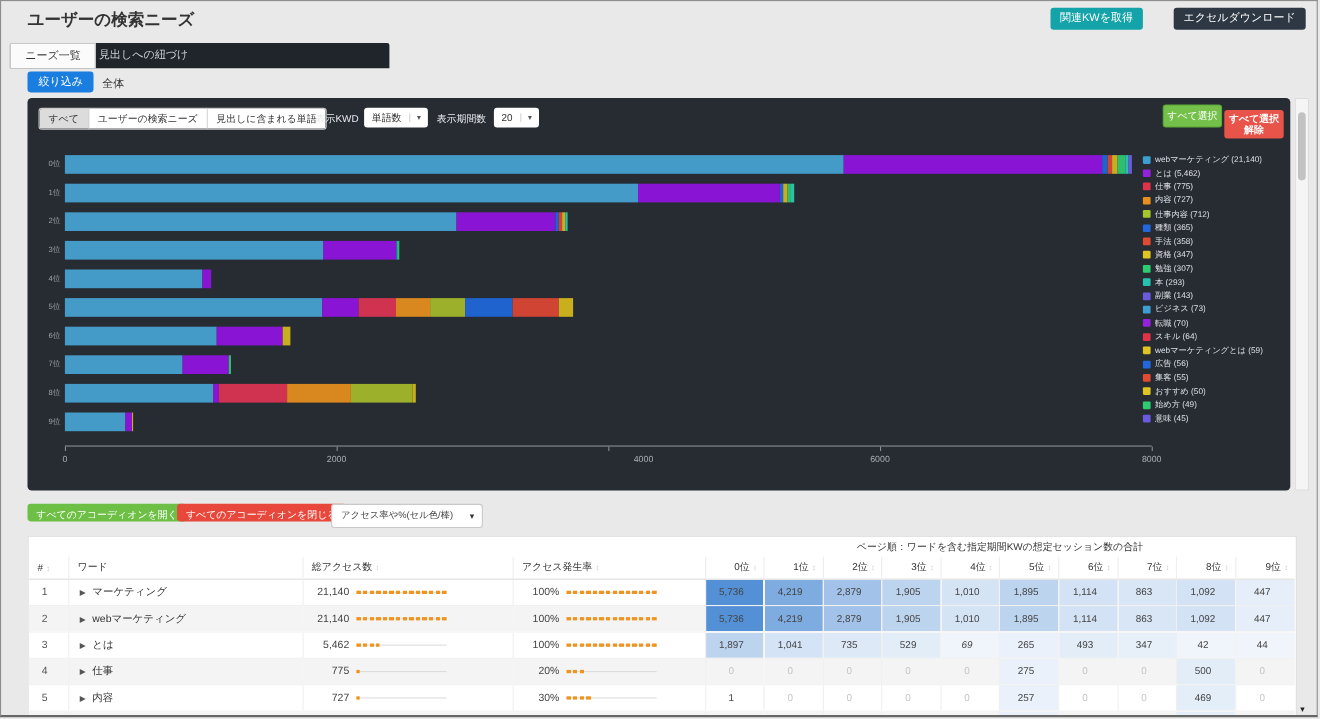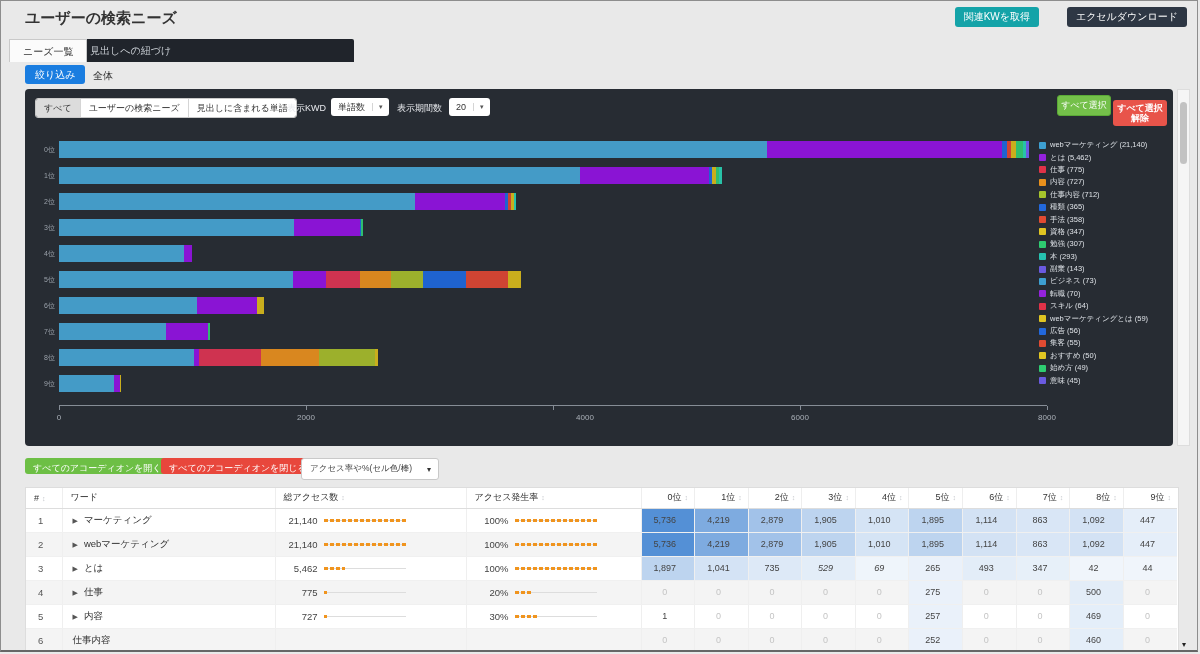--- a/index.html
+++ b/index.html
@@ -244,20 +244,24 @@
           <col style="width: 53.6px;">
           <col style="width: 53.6px;">
           <col style="width: 53.6px;">
           <col style="width: 53.6px;">
           <col style="width: 53.6px;">
           <col style="width: 53.6px;">
           <col style="width: 53.6px;">
           <col style="width: 53.6px;">
         </colgroup>
       <thead>
+        <tr>
+          <th colspan="4" style="border-bottom:none;"></th>
+          <th class="group" colspan="10">ページ順：ワードを含む指定期間KWの想定セッション数の合計</th>
+        </tr>
         <tr id="hrow">
           <th class="colh" style="border-left:none;"><span>#</span><span class="sorter">↕</span></th>
           <th class="colh"><span>ワード</span></th>
           <th class="colh"><span>総アクセス数</span><span class="sorter">↕</span></th>
           <th class="colh"><span>アクセス発生率</span><span class="sorter">↕</span></th>
         <th class="colh rank"><span>0位</span><span class="sorter">↕</span></th>
             <th class="colh rank"><span>1位</span><span class="sorter">↕</span></th>
             <th class="colh rank"><span>2位</span><span class="sorter">↕</span></th>
             <th class="colh rank"><span>3位</span><span class="sorter">↕</span></th>
             <th class="colh rank"><span>4位</span><span class="sorter">↕</span></th>
@@ -344,21 +348,21 @@
               <span class="bc">
                 <span class="bnum">100%</span>
                 <span class="track">
                   <span class="fillbar" style="width: 100%;"></span>
                 </span>
               </span>
             </td>
             <td class="rankcell" style="background: rgba(54, 124, 207, 0.33); margin-left: 26px;">1,897</td>
             <td class="rankcell" style="background: rgba(54, 124, 207, 0.21);">1,041</td>
             <td class="rankcell" style="background: rgba(54, 124, 207, 0.17);">735</td>
-            <td class="rankcell" style="background: rgba(54, 124, 207, 0.14); font-style: italic;">529</td>
+            <td class="rankcell" style="background: rgba(54, 124, 207, 0.14);">529</td>
             <td class="rankcell" style="background: rgba(54, 124, 207, 0.08); font-style: italic;">69</td>
             <td class="rankcell" style="background: rgba(54, 124, 207, 0.106);">265</td>
             <td class="rankcell" style="background: rgba(54, 124, 207, 0.137);">493</td>
             <td class="rankcell" style="background: rgba(54, 124, 207, 0.118);">347</td>
             <td class="rankcell" style="background: rgba(54, 124, 207, 0.075);">42</td>
             <td class="rankcell" style="background: rgba(54, 124, 207, 0.075);">44</td>
           </tr>
           <tr class="alt">
             <td class="numcol" style="border-left: none;">4</td>
             <td class="wordcol"><span class="acc-car">▶</span><span>仕事</span></td>

